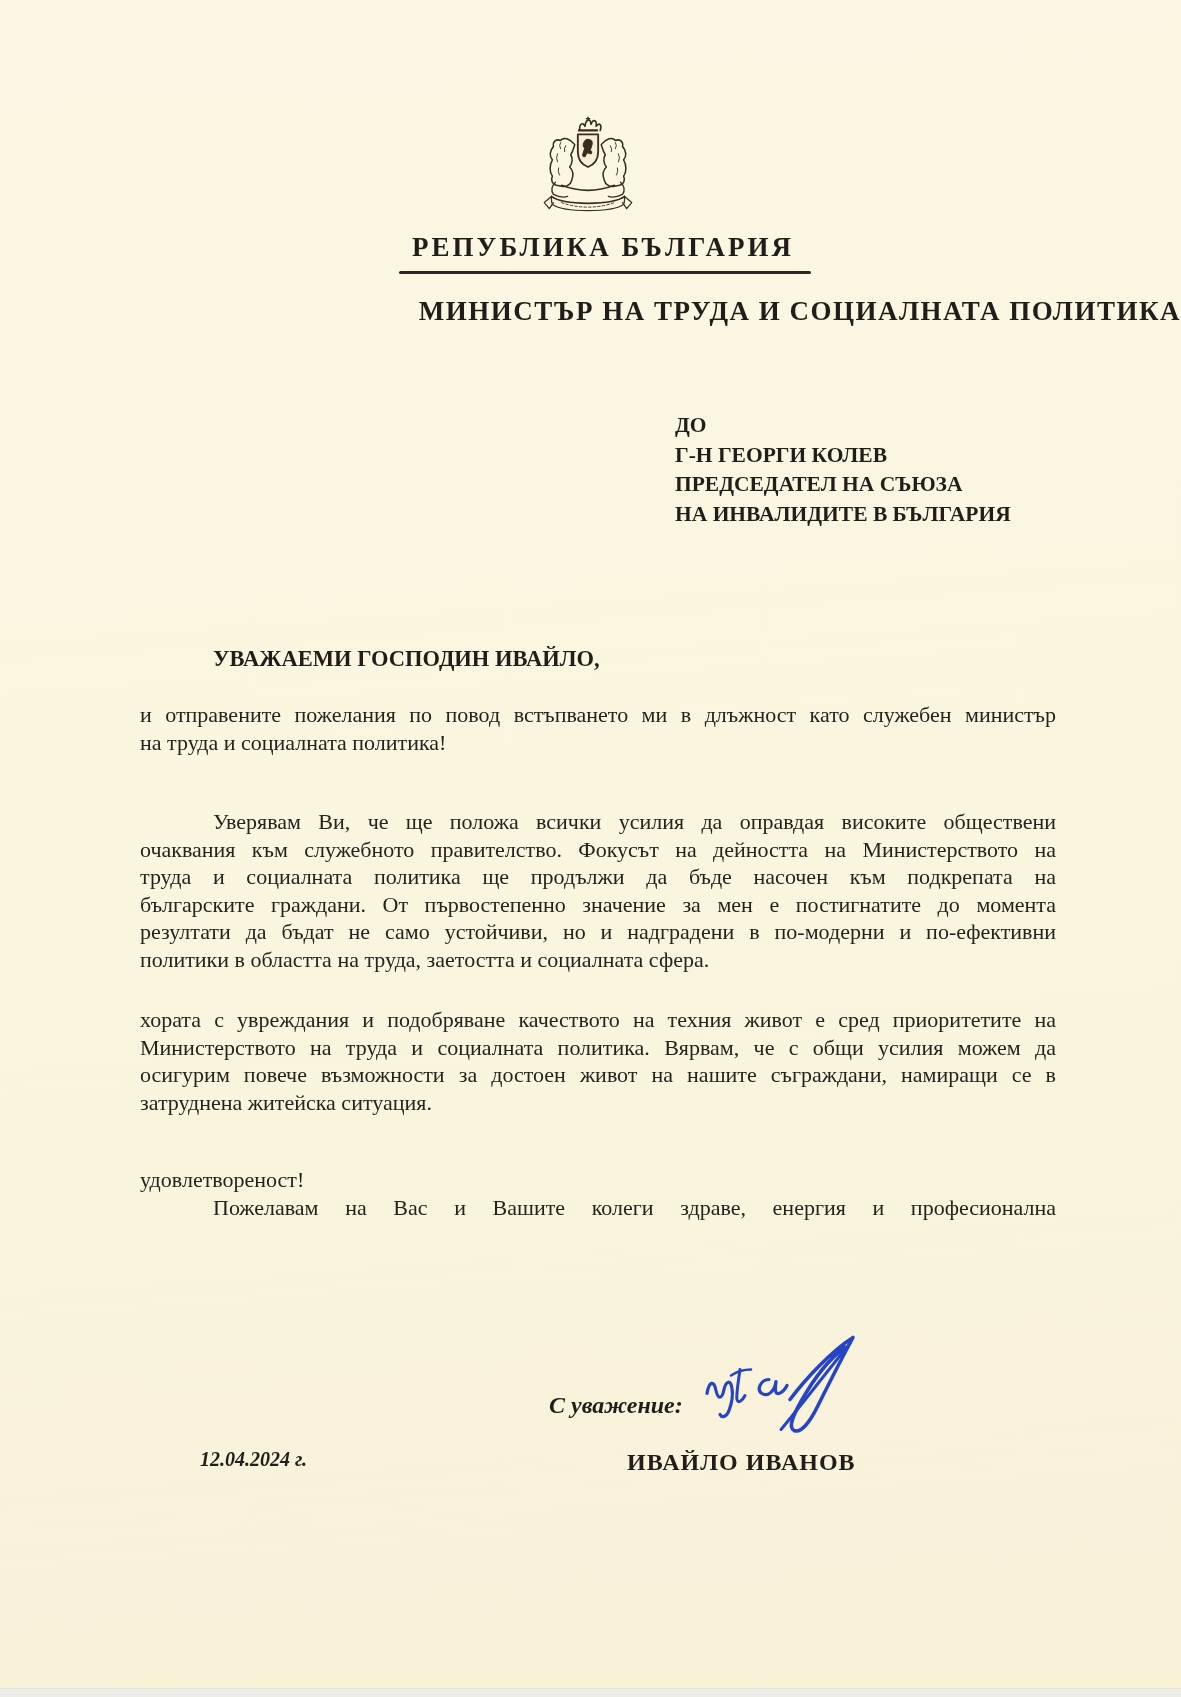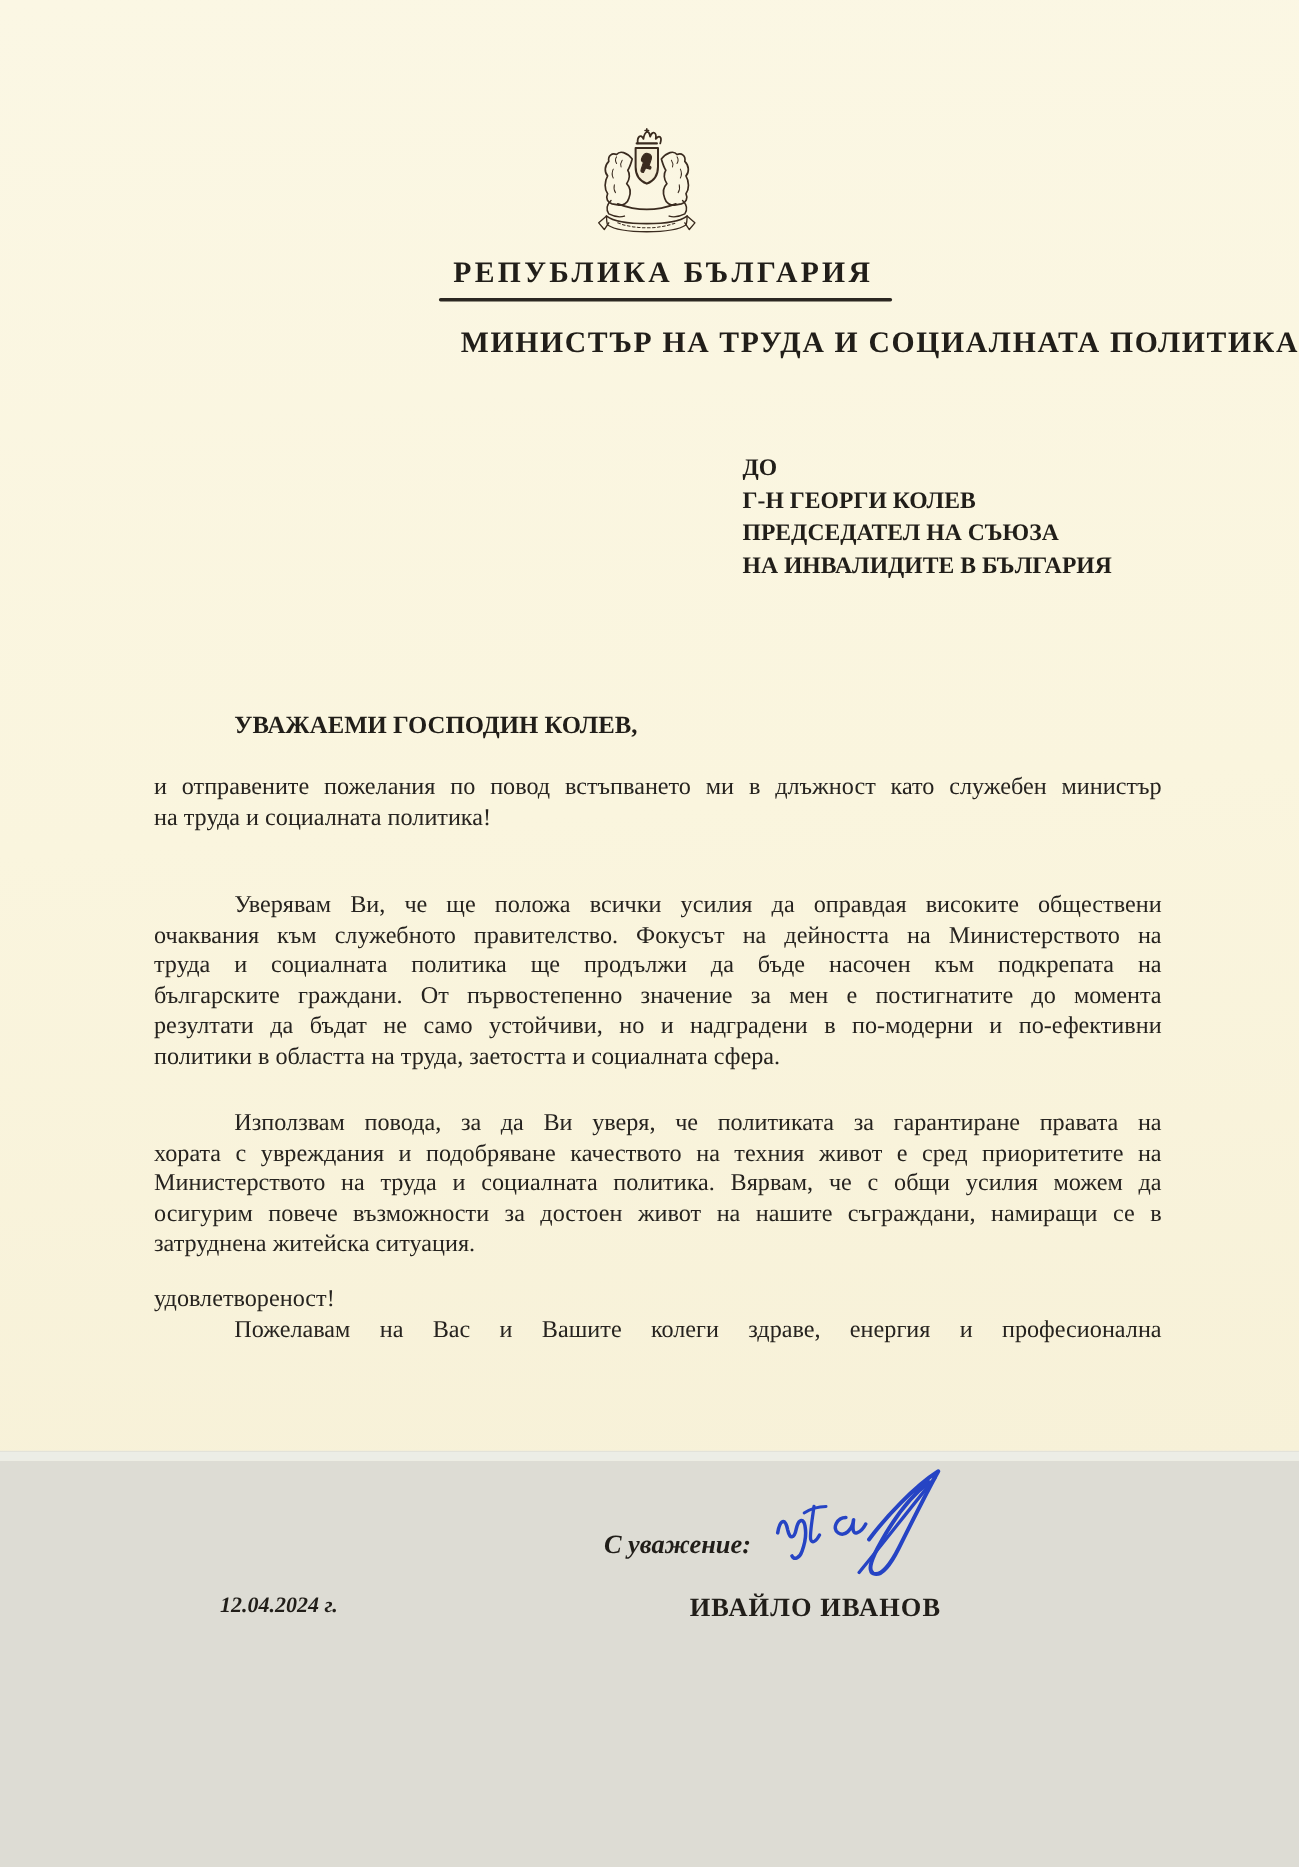--- a/index.html
+++ b/index.html
@@ -3,21 +3,21 @@
 <meta charset="utf-8">
 <title>Letter</title>
 <style>
   html,body{margin:0;padding:0;}
   body{
     width:1181px;height:1697px;overflow:hidden;
     background:#dddcd4;
     font-family:"Liberation Serif","DejaVu Serif",serif;
   }
   .page{
-    position:relative;width:1181px;height:1328px;
+    position:relative;width:1181px;height:1697px;
     background:linear-gradient(176deg,#fbf7e4 0%,#faf5de 55%,#f7f1d8 100%);
     color:#26231f;
     font-family:Liberation Serif, serif;
   }
   .abs{position:absolute;}
 
   
   .emblem{left:527px;top:114px;width:122px;height:108px;}
   .republic{
     left:25px;right:0;top:232px;text-align:center;
@@ -91,38 +91,37 @@
   <div class="abs rule"></div>
   <div class="abs ministry">МИНИСТЪР НА ТРУДА И СОЦИАЛНАТА ПОЛИТИКА</div>
 
   <div class="abs recipient">
     <div>ДО</div>
     <div>Г-Н ГЕОРГИ КОЛЕВ</div>
     <div>ПРЕДСЕДАТЕЛ НА СЪЮЗА</div>
     <div>НА ИНВАЛИДИТЕ В БЪЛГАРИЯ</div>
   </div>
 
-  <div class="abs salutation">УВАЖАЕМИ ГОСПОДИН КОЛЕВ,</div>
+  <div class="abs salutation">УВАЖАЕМИ ГОСПОДИН ИВАЙЛО,</div>
 
   <div class="abs para" id="p1">
     <div class="ln">и отправените пожелания по повод встъпването ми в длъжност като служебен министър</div>
     <div class="ln last">на труда и социалната политика!</div>
   </div>
 
   <div class="abs para" id="p2">
     <div class="ln first">Уверявам Ви, че ще положа всички усилия да оправдая високите обществени</div>
     <div class="ln">очаквания към служебното правителство. Фокусът на дейността на Министерството на</div>
     <div class="ln">труда и социалната политика ще продължи да бъде насочен към подкрепата на</div>
     <div class="ln">българските граждани. От първостепенно значение за мен е постигнатите до момента</div>
     <div class="ln">резултати да бъдат не само устойчиви, но и надградени в по-модерни и по-ефективни</div>
     <div class="ln last">политики в областта на труда, заетостта и социалната сфера.</div>
   </div>
 
   <div class="abs para" id="p3">
-    <div class="ln first">Използвам повода, за да Ви уверя, че политиката за гарантиране правата на</div>
     <div class="ln">хората с увреждания и подобряване качеството на техния живот е сред приоритетите на</div>
     <div class="ln">Министерството на труда и социалната политика. Вярвам, че с общи усилия можем да</div>
     <div class="ln">осигурим повече възможности за достоен живот на нашите съграждани, намиращи се в</div>
     <div class="ln last">затруднена житейска ситуация.</div>
   </div>
 
   <div class="abs para" id="p4">
     <div class="ln last">удовлетвореност!</div>
     <div class="ln first">Пожелавам на Вас и Вашите колеги здраве, енергия и професионална</div>
   </div>

